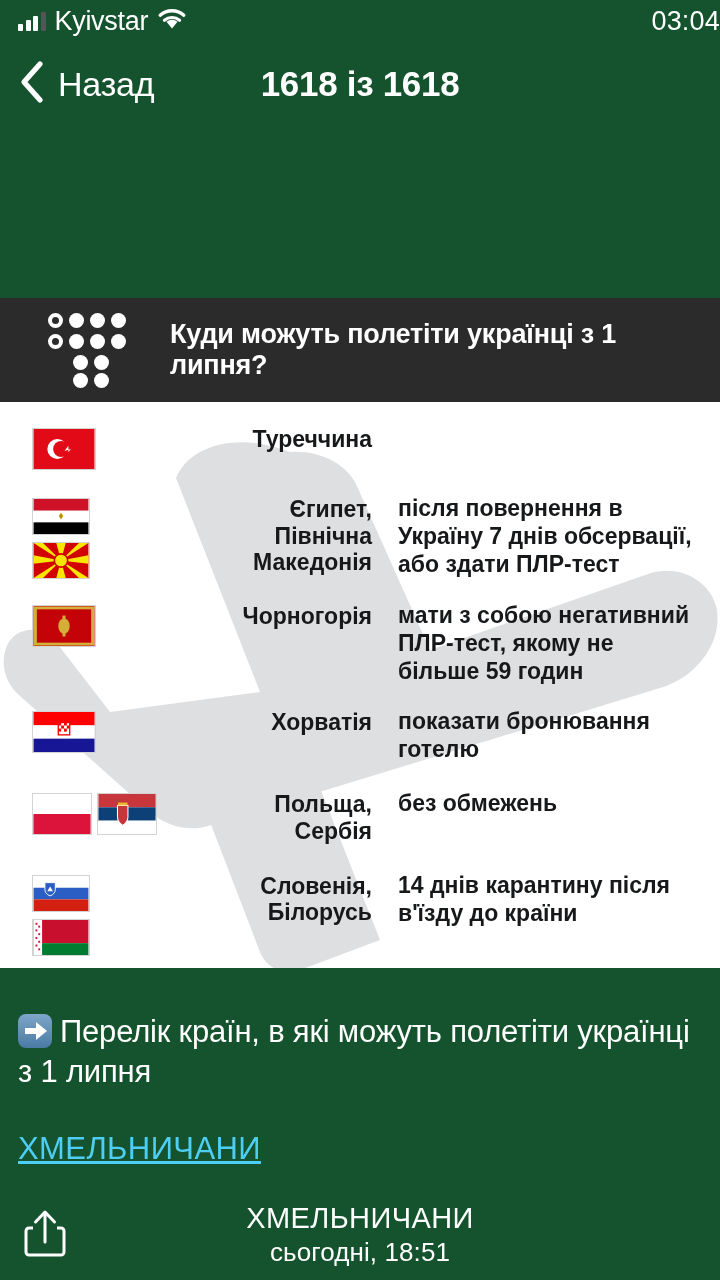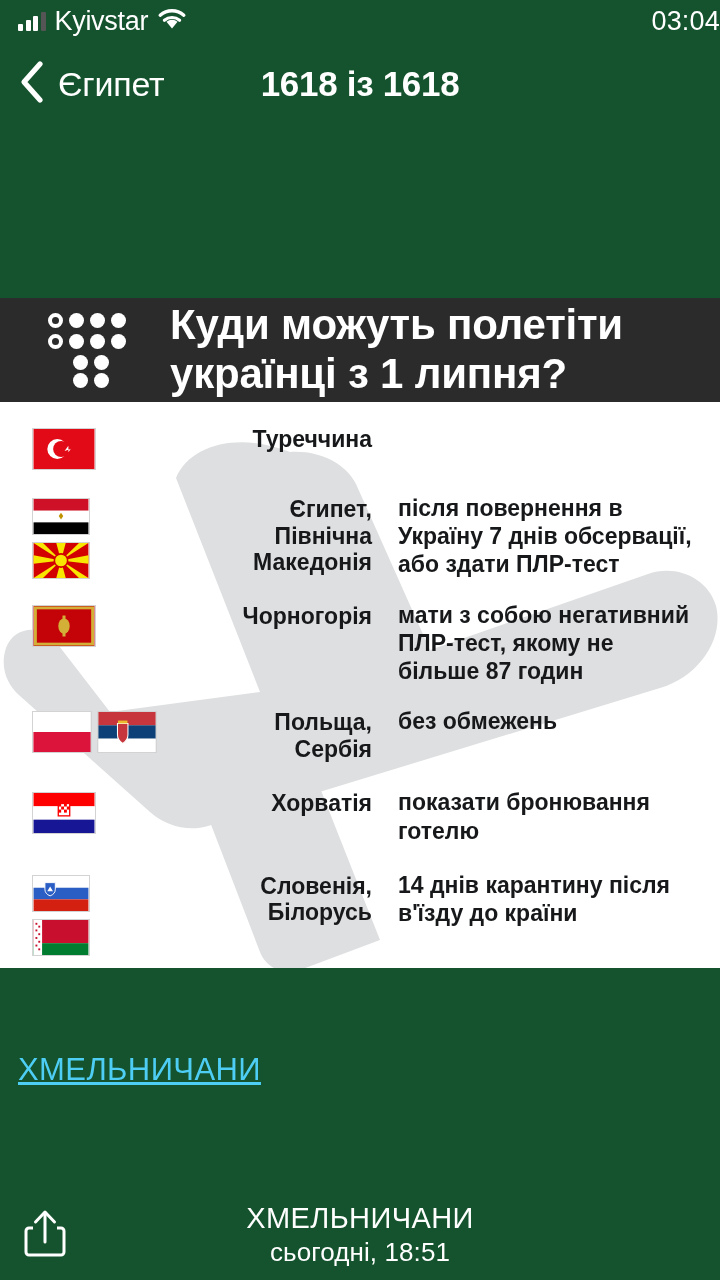--- a/index.html
+++ b/index.html
@@ -56,21 +56,21 @@
     background: #fff; overflow: hidden;
   }
   .ig-header {
     position: relative; height: 104px; background: #2b2b2b;
     display: flex; align-items: center; padding-left: 48px; gap: 44px;
   }
   .ig-logo { width: 78px; height: 74px; position: relative; flex: 0 0 auto; }
   .ig-logo .dot { position: absolute; width: 15px; height: 15px; border-radius: 50%; background: #fff; }
   .ig-logo .ring { background: transparent; border: 4px solid #fff; width: 15px; height: 15px; }
   .ig-title {
-    color: #fff; font-weight: bold; font-size: 42px; line-height: 1.16;
+    color: #fff; font-weight: bold; font-size: 27px; line-height: 1.16;
     letter-spacing: -0.2px;
   }
 
   .ig-body { position: relative; height: 566px; background: #fff; }
   .plane {
     position: absolute; left: -40px; top: -10px; width: 800px; height: 586px;
     opacity: 1; pointer-events: none;
   }
   .ig-rows { position: relative; z-index: 2; padding-top: 22px; }
   .row { display: flex; align-items: flex-start; }
@@ -153,21 +153,21 @@
     </div>
   </div>
 
   <div class="nav-bar">
     <div class="nav-back">
       <span>
         <svg width="26" height="44" viewBox="0 0 26 44">
           <path d="M22 4 L6 22 L22 40" fill="none" stroke="#fff" stroke-width="5.2" stroke-linecap="round" stroke-linejoin="round"></path>
         </svg>
       </span>
-      <span class="nav-back-label">Єгипет</span>
+      <span class="nav-back-label">Назад</span>
     </div>
     <div class="nav-title">1618 із 1618</div>
   </div>
 
   <div class="infographic">
 
     <div class="ig-header" style="background: rgb(43, 43, 43);">
       <div class="ig-logo">
         <span class="dot ring" style="left:0px;  top:0px;"></span>
         <span class="dot" style="left:21px; top:0px;"></span>
@@ -252,45 +252,21 @@
                 <rect width="64" height="42" fill="#c40308"></rect>
                 <rect x="2" y="2" width="60" height="38" fill="none" stroke="#d4af37" stroke-width="3"></rect>
                 <g fill="#d4af37">
                   <ellipse cx="32" cy="21" rx="6" ry="8"></ellipse>
                   <rect x="30.4" y="10" width="3.2" height="22"></rect>
                 </g>
               </svg>
             </span>
           </div>
           <div class="country">Чорногорія</div>
-          <div class="note">мати з собою негативний ПЛР-тест, якому не більше 87 годин</div>
-        </div>
-
-        <div class="row" style="margin-bottom:26px;">
-          <div class="flags" style="flex-wrap:nowrap;gap:5px;">
-            <span class="flag" style="width:60px;">
-              <svg viewBox="0 0 60 42" width="100%" height="100%">
-                <rect width="60" height="21" fill="#fff"></rect>
-                <rect y="21" width="60" height="21" fill="#dc143c"></rect>
-              </svg>
-            </span>
-            <span class="flag" style="width:60px;">
-              <svg viewBox="0 0 60 42" width="100%" height="100%">
-                <rect width="60" height="14" fill="#c6363c"></rect>
-                <rect y="14" width="60" height="14" fill="#0c4076"></rect>
-                <rect y="28" width="60" height="14" fill="#fff"></rect>
-                <g transform="translate(20,8)">
-                  <path d="M0 4 h11 v12 q0 6 -5.5 9 Q0 22 0 16 Z" fill="#c6363c" stroke="#fff" stroke-width="1.1"></path>
-                  <path d="M0.5 1 h10 v3 h-10 z" fill="#edb92e"></path>
-                </g>
-              </svg>
-            </span>
-          </div>
-          <div class="country">Польща, Сербія</div>
-          <div class="note">без обмежень</div>
+          <div class="note">мати з собою негативний ПЛР-тест, якому не більше 59 годин</div>
         </div>
 
         <div class="row" style="margin-bottom:26px;">
           <div class="flags">
             <span class="flag">
               <svg viewBox="0 0 64 42" width="100%" height="100%">
                 <rect width="64" height="14" fill="#ff0000"></rect>
                 <rect y="14" width="64" height="14" fill="#fff"></rect>
                 <rect y="28" width="64" height="14" fill="#171796"></rect>
                 <rect x="26" y="11" width="12" height="13" fill="#fff" stroke="#ff0000" stroke-width="1.4"></rect>
@@ -302,20 +278,44 @@
                   <rect x="26" y="17.4" width="3" height="3.2"></rect>
                     <rect x="32" y="17.4" width="3" height="3.2"></rect>
                 </g>
               </svg>
             </span>
           </div>
           <div class="country">Хорватія</div>
           <div class="note">показати бронювання готелю</div>
         </div>
 
+        <div class="row" style="margin-bottom:26px;">
+          <div class="flags" style="flex-wrap:nowrap;gap:5px;">
+            <span class="flag" style="width:60px;">
+              <svg viewBox="0 0 60 42" width="100%" height="100%">
+                <rect width="60" height="21" fill="#fff"></rect>
+                <rect y="21" width="60" height="21" fill="#dc143c"></rect>
+              </svg>
+            </span>
+            <span class="flag" style="width:60px;">
+              <svg viewBox="0 0 60 42" width="100%" height="100%">
+                <rect width="60" height="14" fill="#c6363c"></rect>
+                <rect y="14" width="60" height="14" fill="#0c4076"></rect>
+                <rect y="28" width="60" height="14" fill="#fff"></rect>
+                <g transform="translate(20,8)">
+                  <path d="M0 4 h11 v12 q0 6 -5.5 9 Q0 22 0 16 Z" fill="#c6363c" stroke="#fff" stroke-width="1.1"></path>
+                  <path d="M0.5 1 h10 v3 h-10 z" fill="#edb92e"></path>
+                </g>
+              </svg>
+            </span>
+          </div>
+          <div class="country">Польща, Сербія</div>
+          <div class="note">без обмежень</div>
+        </div>
+
         <div class="row" style="margin-bottom:22px;">
           <div class="flags" style="flex-direction:column;flex-wrap:nowrap;">
             <span class="flag sm">
               <svg viewBox="0 0 58 37" width="100%" height="100%">
                 <rect width="58" height="12.4" fill="#fff"></rect>
                 <rect y="12.4" width="58" height="12.3" fill="#2b5ec4"></rect>
                 <rect y="24.7" width="58" height="12.3" fill="#d32011"></rect>
                 <path d="M12 7 h11 v7 q0 5 -5.5 7 Q12 19 12 14 Z" fill="#2b5ec4" stroke="#fff" stroke-width="1"></path>
                 <path d="M14.5 16 l3 -5 3 5 z" fill="#fff"></path>
               </svg>
@@ -341,20 +341,23 @@
           <div class="country" style="white-space:pre-line;">Словенія,
 Білорусь</div>
           <div class="note">14 днів карантину після в'їзду до країни</div>
         </div>
 
       </div>
     </div>
   </div>
 
   <div class="caption">
+    <div class="caption-text">
+      <span class="emoji-arrow"></span><span>Перелік країн, в які можуть полетіти українці з 1 липня</span>
+    </div>
     <a class="caption-link" href="#" style="color: rgb(78, 205, 245);">ХМЕЛЬНИЧАНИ</a>
   </div>
 
   <div class="toolbar">
     <div class="share-btn">
       <span>
         <svg width="42" height="50" viewBox="0 0 42 50">
           <path d="M9 20 H5 a3 3 0 0 0 -3 3 v21 a3 3 0 0 0 3 3 h32 a3 3 0 0 0 3 -3 V23 a3 3 0 0 0 -3 -3 h-4" fill="none" stroke="#fff" stroke-width="3"></path>
           <path d="M21 34 V5" fill="none" stroke="#fff" stroke-width="3" stroke-linecap="round"></path>
           <path d="M11.5 14 L21 4 L30.5 14" fill="none" stroke="#fff" stroke-width="3" stroke-linecap="round" stroke-linejoin="round"></path>

